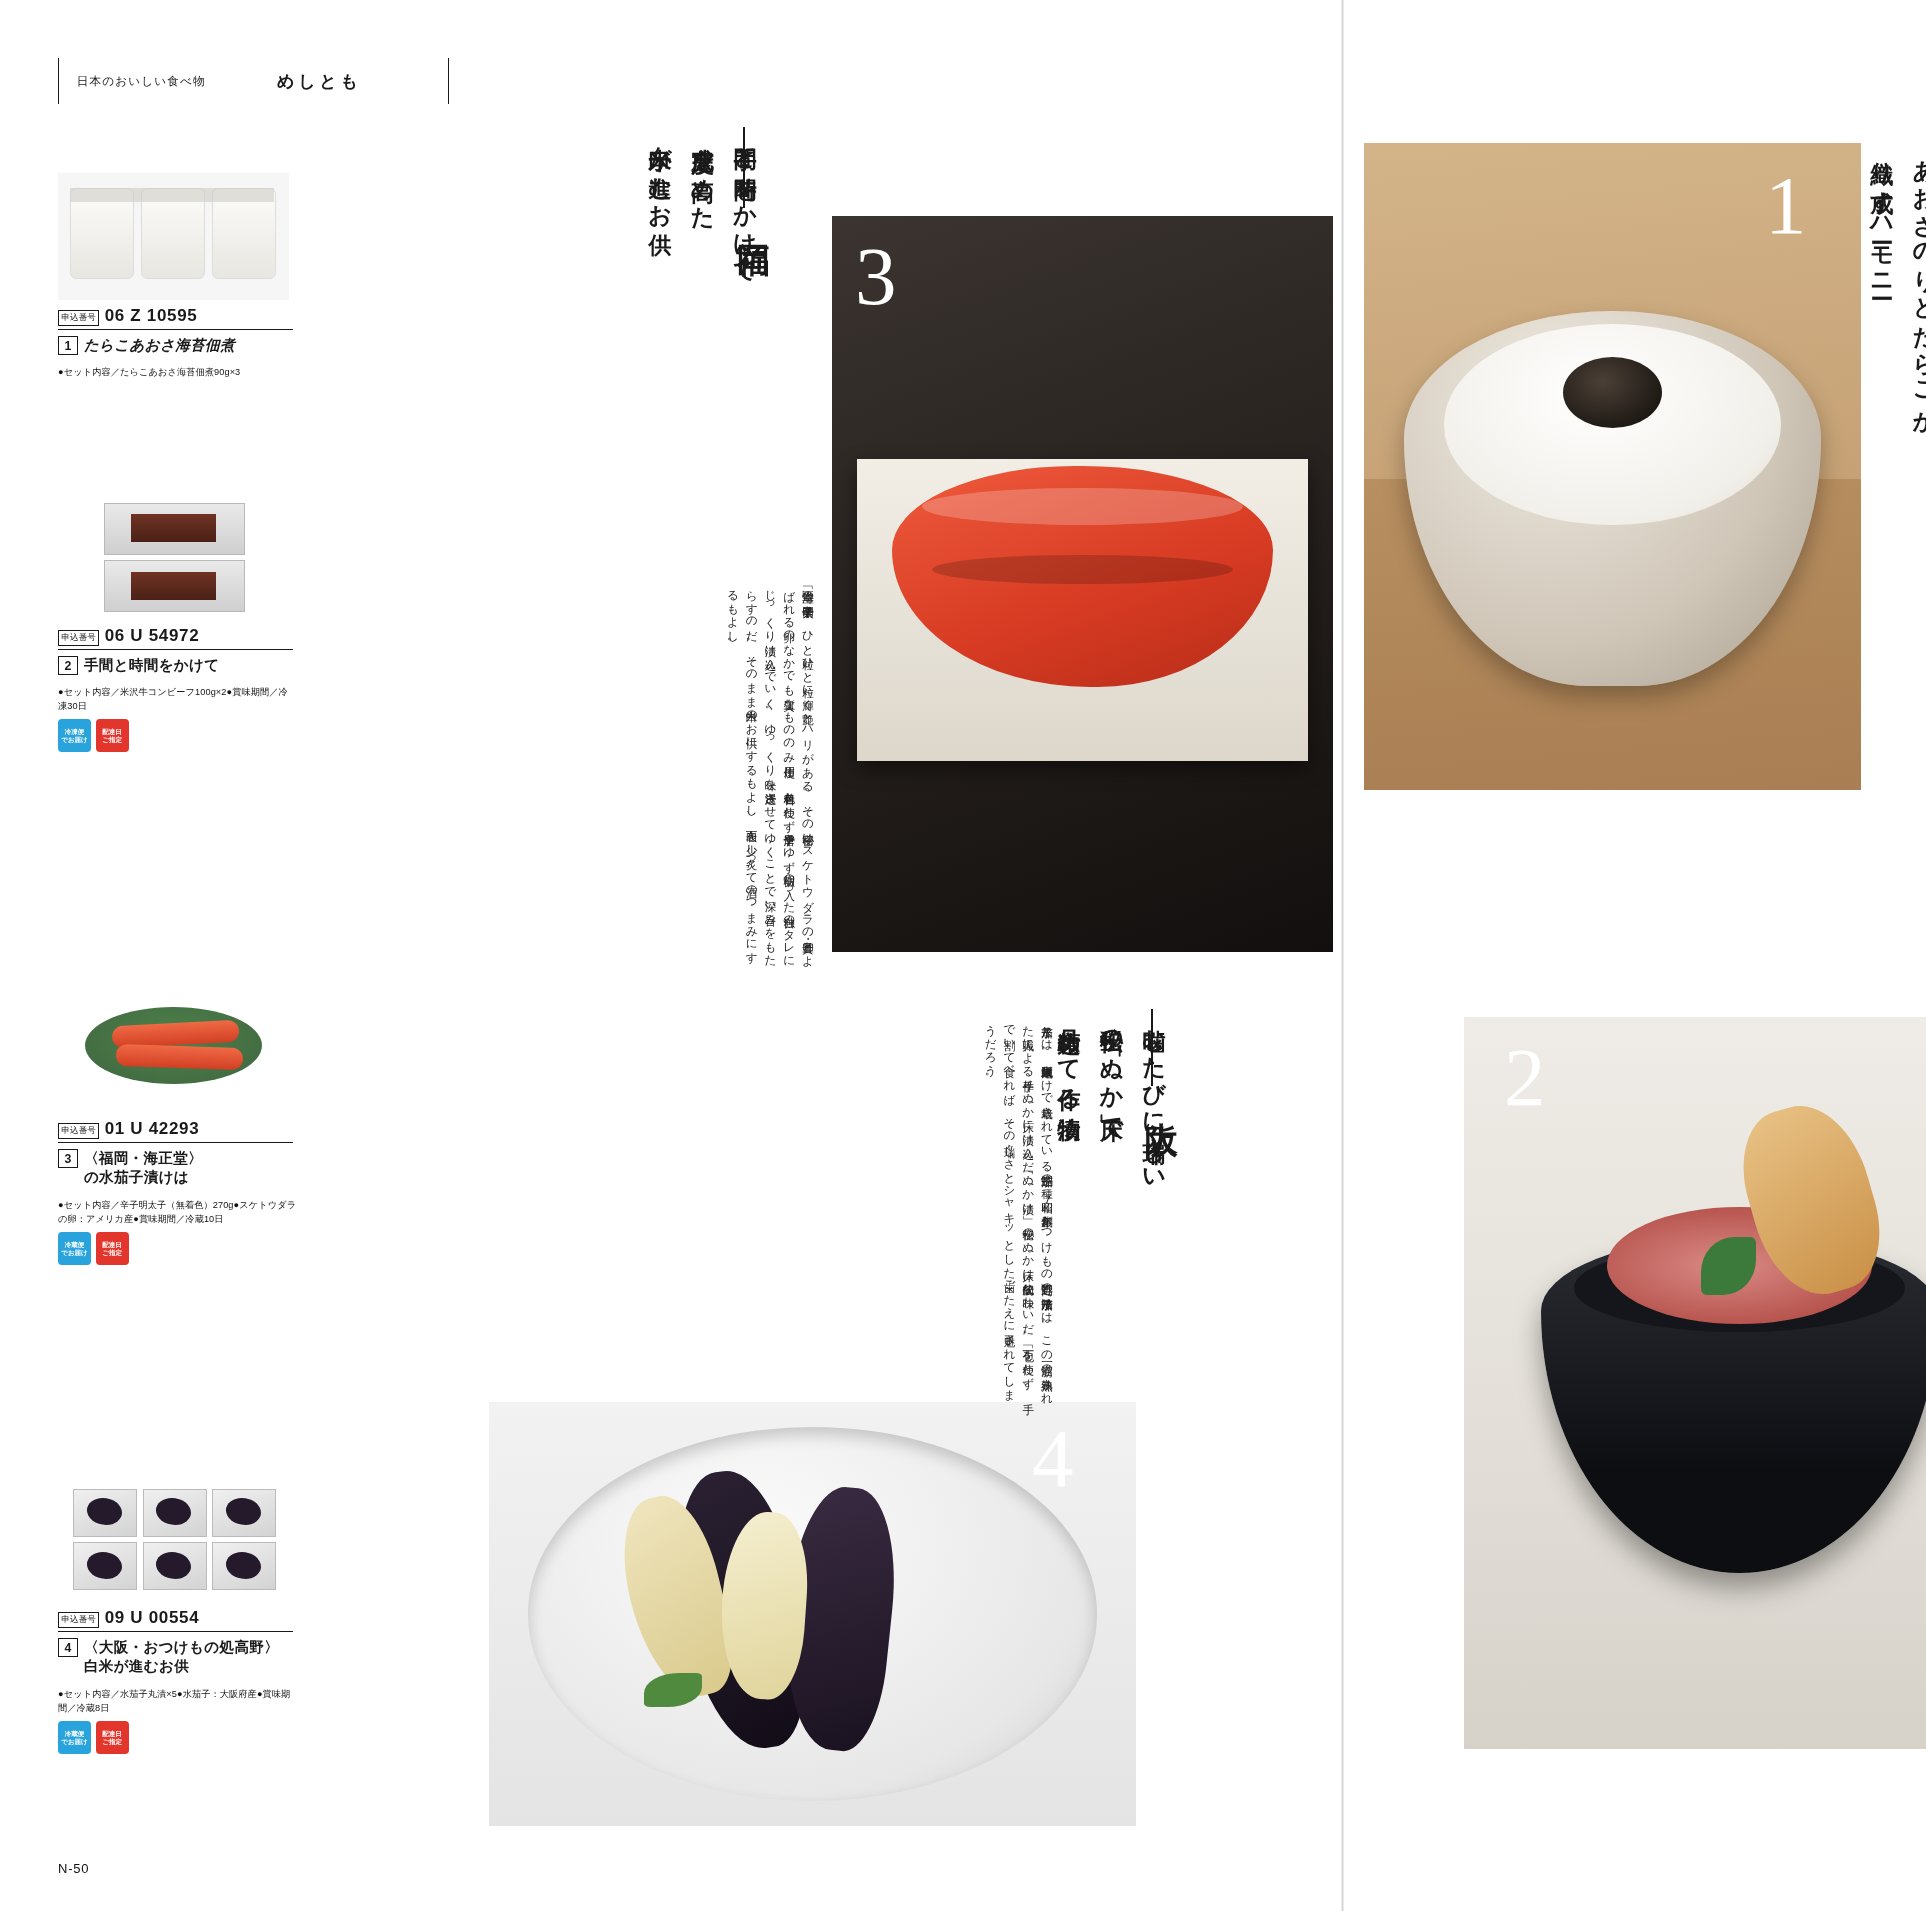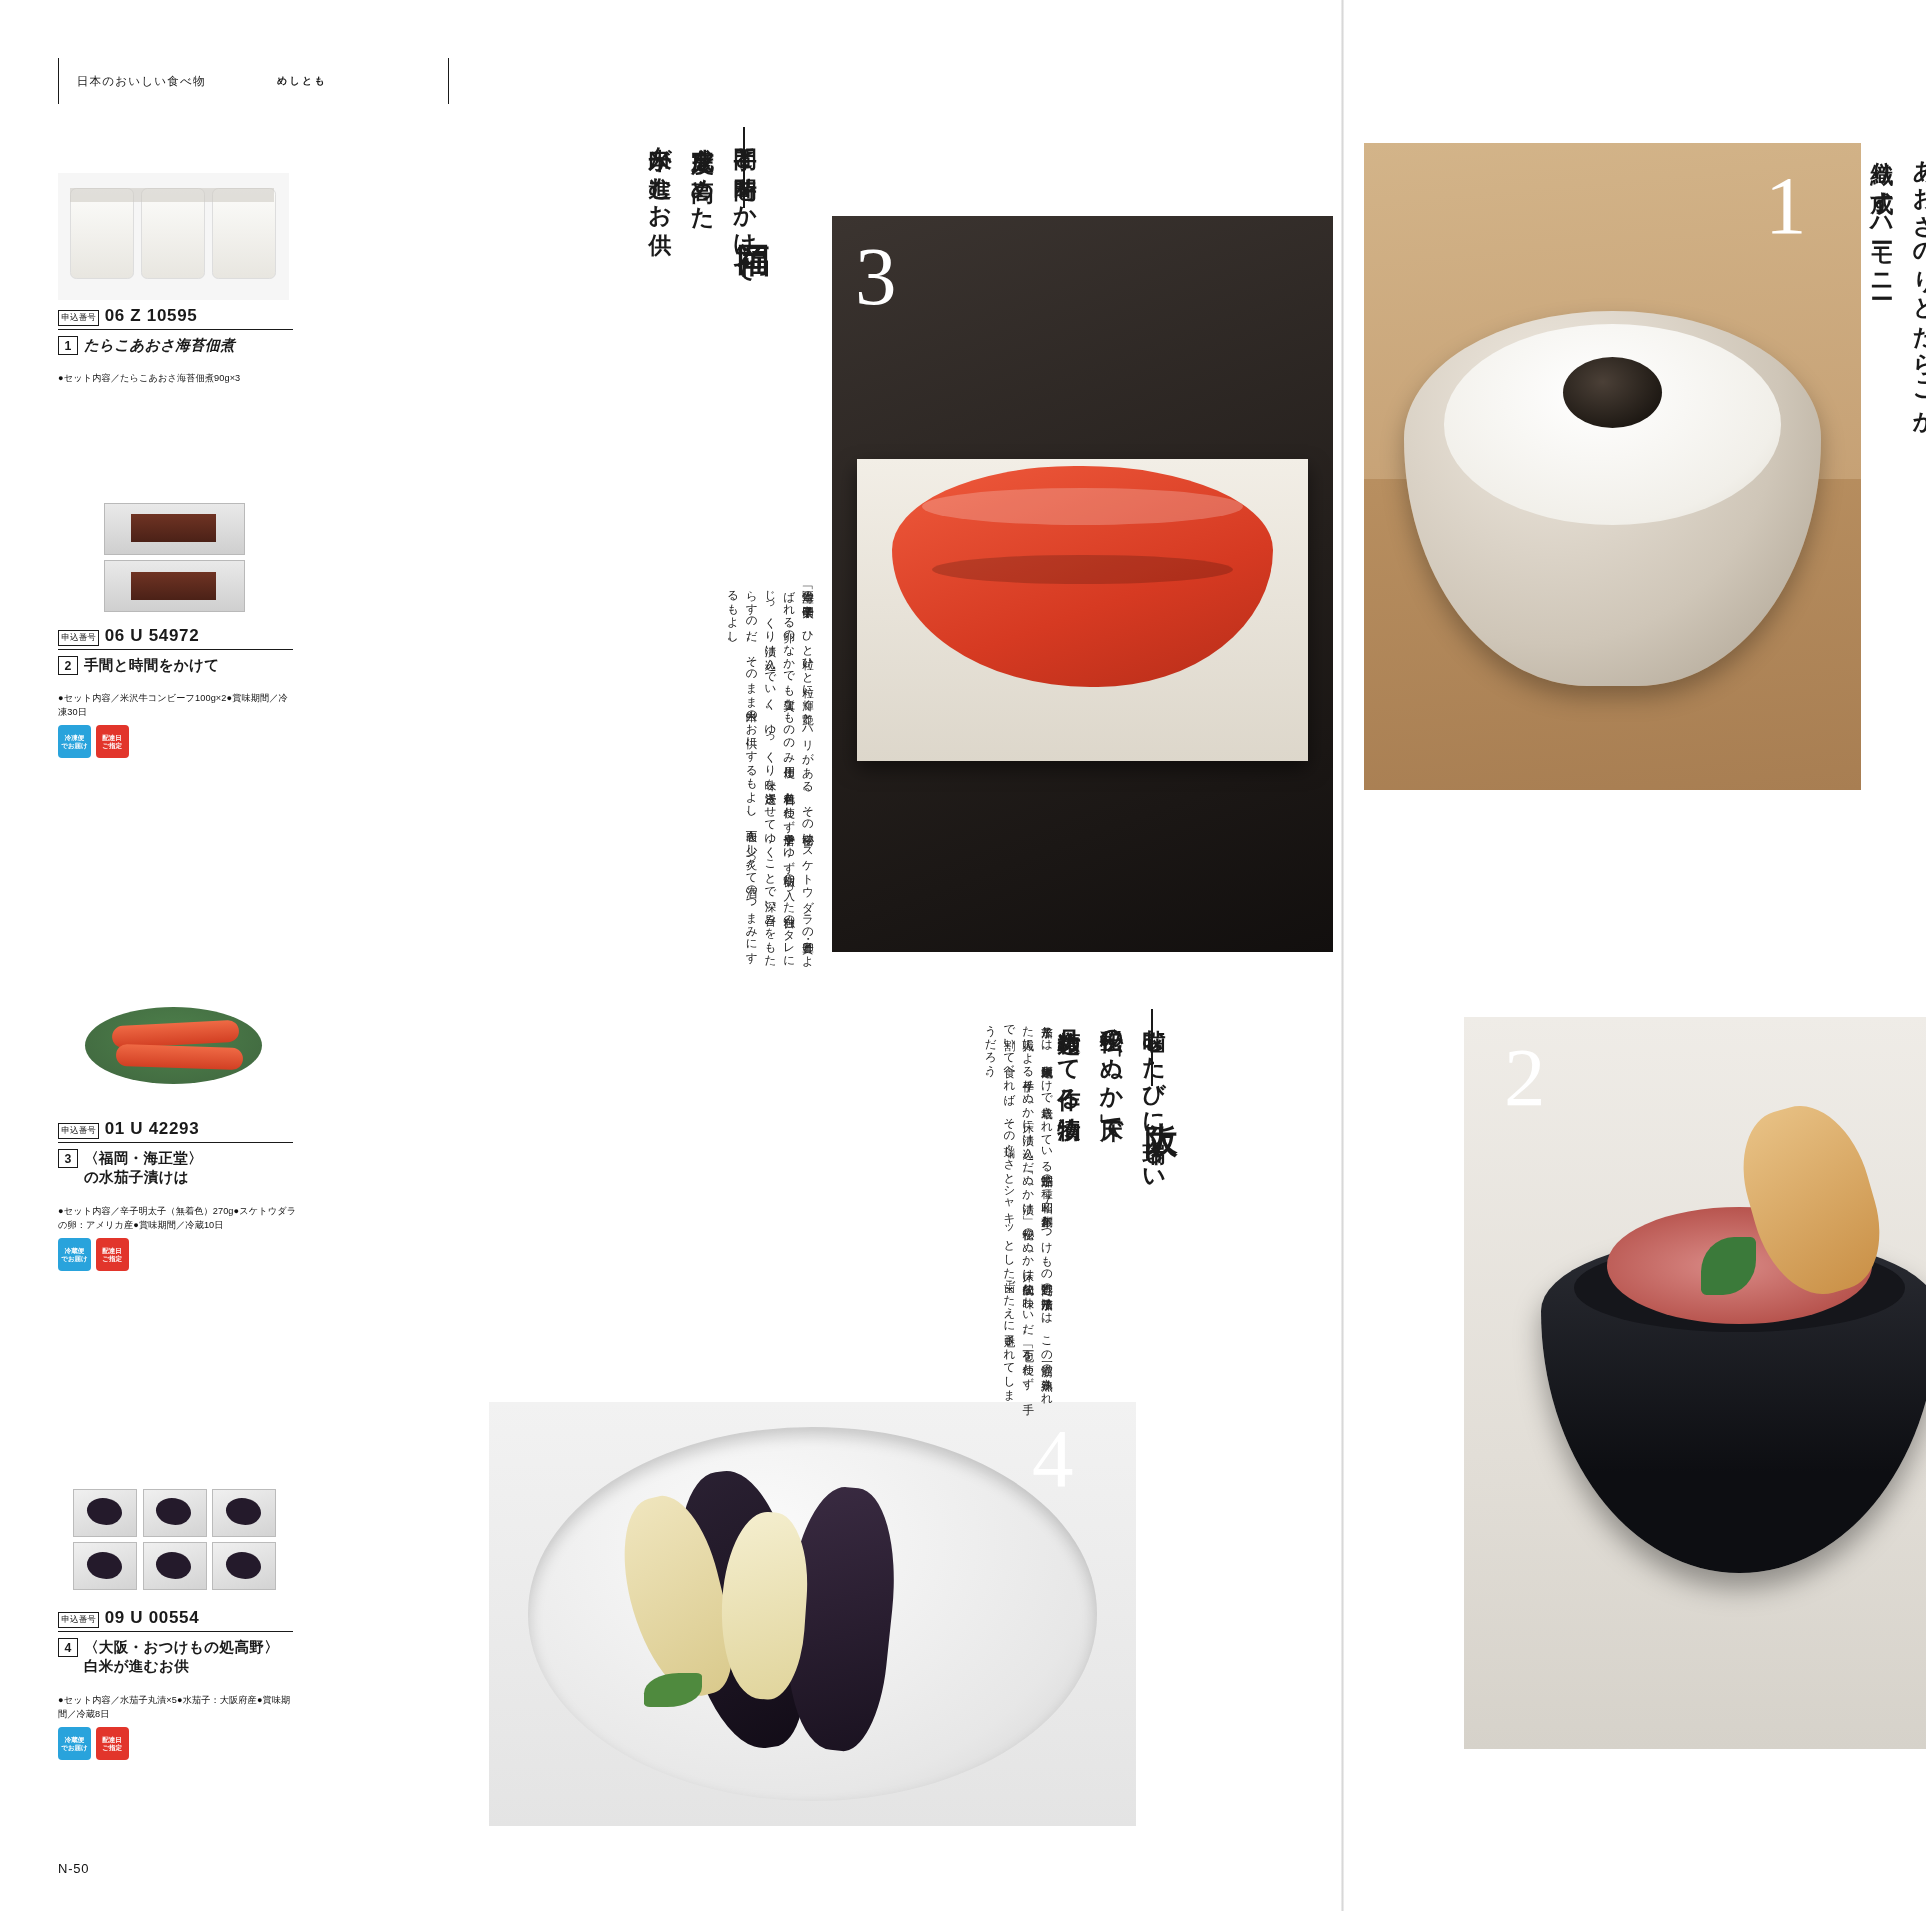--- a/index.html
+++ b/index.html
@@ -36,21 +36,21 @@
   
   #runhead-box{
     position:absolute;left:58px;top:58px;width:389px;height:46px;
     border-left:1.9px solid #1a1a1a;border-right:1.9px solid #1a1a1a;
     display:flex;align-items:center;
   }
   #runhead-a{
     font-size:11.6px;letter-spacing:.1em;padding-left:17.7px;width:185px;
   }
   #runhead-b{
-    font-size:10px;font-weight:700;letter-spacing:.22em;padding-left:15.4px;font-family:Liberation Mono, monospace;
+    font-size:17px;font-weight:700;letter-spacing:.22em;padding-left:15.4px;font-family:Liberation Mono, monospace;
   }
   
   .folio{
     position:absolute;bottom:35px;font-size:13px;letter-spacing:.06em;color:#111;
   }
   
   .pref-label{
     position:absolute;
     font-family:"Liberation Serif","DejaVu Serif",serif;
     font-size:33px;font-weight:700;letter-spacing:.08em;
@@ -90,21 +90,21 @@
   }
   .prod-num{
     width:17.7px;height:17.7px;border:1.2px solid #1a1a1a;
     display:flex;align-items:center;justify-content:center;
     font-size:12.3px;font-weight:700;flex:none;
   }
   .prod-name{
     font-size:14.6px;font-weight:700;line-height:1.35;letter-spacing:.02em;
   }
   .prod-spec{
-    font-size:9.2px;line-height:1.5;letter-spacing:.01em;margin-top:17px;width:239px;color:#111;
+    font-size:9.2px;line-height:1.5;letter-spacing:.01em;margin-top:11px;width:239px;color:#111;
   }
   .badges{display:flex;gap:4.6px;margin-top:5.4px;}
   .badge{
     width:33px;height:33px;border-radius:3.9px;display:flex;
     align-items:center;justify-content:center;
     font-size:6.5px;line-height:1.15;text-align:center;color:#fff;font-weight:700;
   }
   .badge.blue{background:#29a3dc;}
   .badge.red{background:#e2352b;}
   

